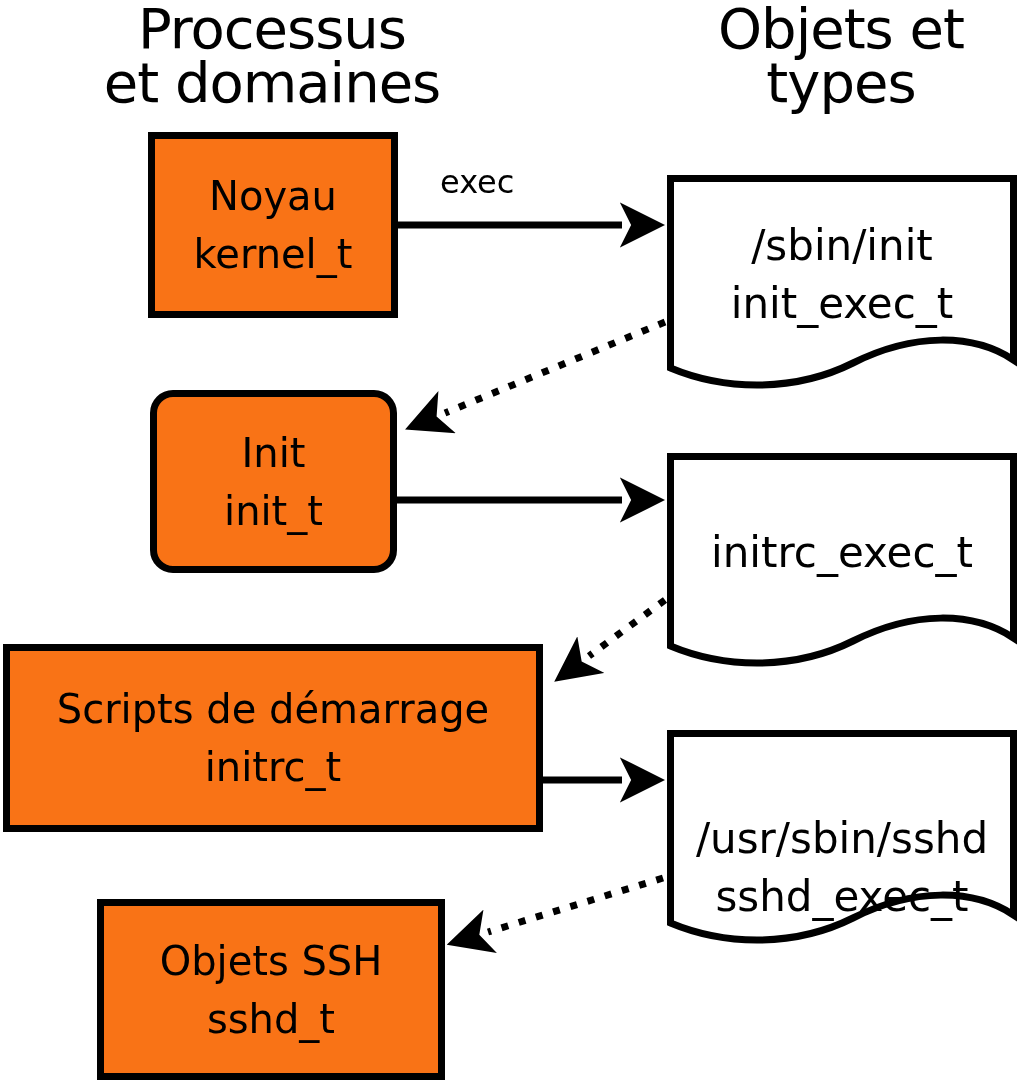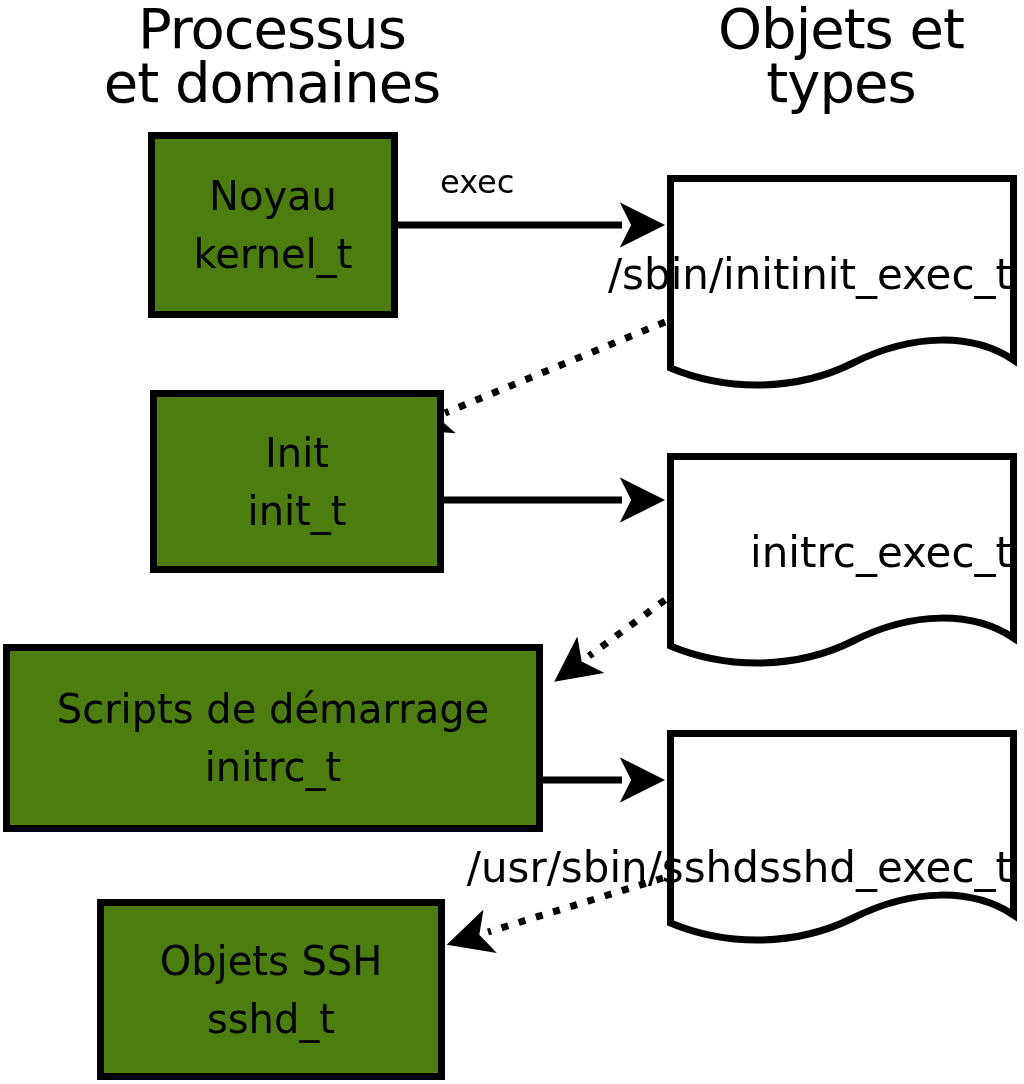--- a/index.html
+++ b/index.html
@@ -31,42 +31,42 @@
     line-height: 54px;
     white-space: pre-line;
     letter-spacing: -1px;
   }
   #header-left  { left: 92px;  top: 2px; width: 360px; }
   #header-right { left: 691px; top: 2px; width: 300px; }
   .pbox {
     position: absolute;
     box-sizing: border-box;
     border: 7px solid #000000;
-    background: #4d7c0f;
+    background: #f97316;
     display: flex;
     flex-direction: column;
     align-items: center;
     justify-content: center;
     text-align: center;
     font-size: 40px;
     line-height: 58px;
   }
   #box-kernel { left: 148px; top: 132px; width: 250px; height: 186px; }
-  #box-init   { left: 150px; top: 390px; width: 294px; height: 183px; }
+  #box-init   { left: 150px; top: 390px; width: 247px; height: 183px; border-radius: 23px; }
   #box-initrc { left: 3px;   top: 644px; width: 540px; height: 188px; }
   #box-sshd   { left: 97px;  top: 899px; width: 348px; height: 181px; }
   .dtext {
     position: absolute;
     left: 672px;
     width: 340px;
     height: 160px;
     display: flex;
-    flex-direction: row;
+    flex-direction: column;
     align-items: center;
-    justify-content: flex-end;
+    justify-content: center;
     text-align: center;
     font-size: 42px;
     line-height: 58px;
   }
   #doc-text-1 { top: 195px; }
   #doc-text-2 { top: 473px; }
   #doc-text-3 { top: 788px; }
   #exec-label {
     position: absolute;
     left: 440px;

